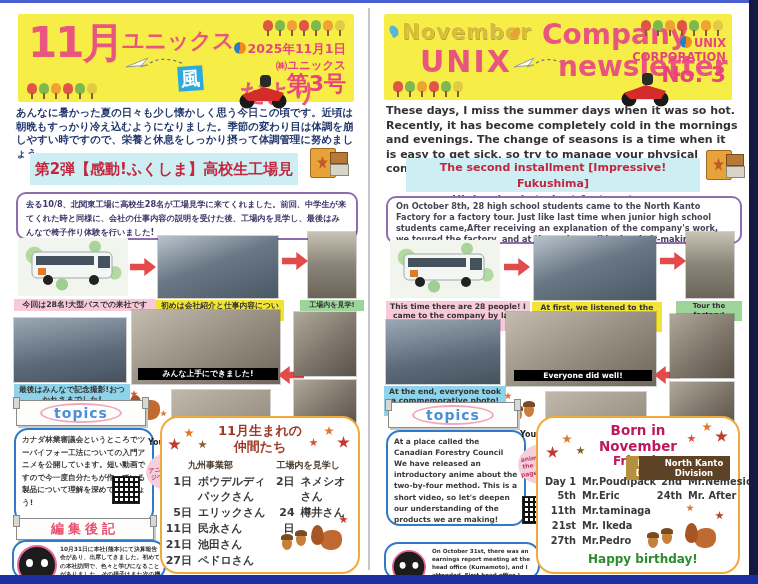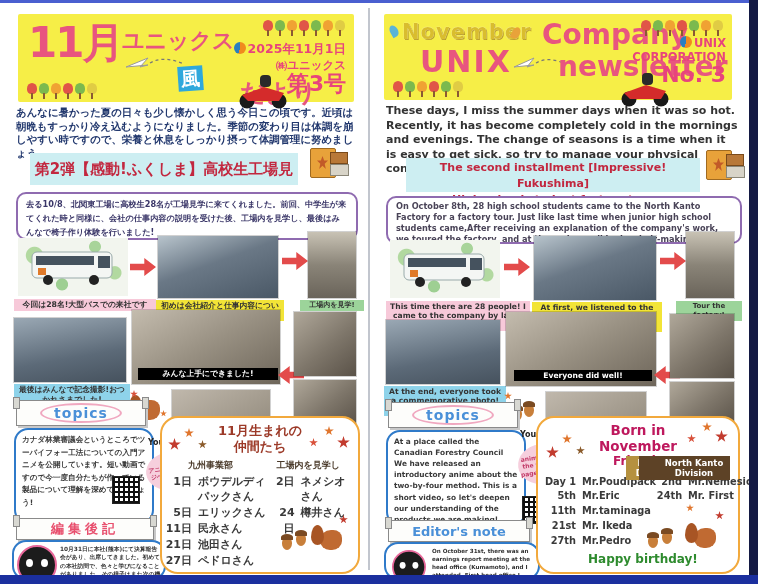--- a/index.html
+++ b/index.html
@@ -347,23 +347,20 @@
       <span class="topics-lbl">topics</span>
     </div>
     <div class="rbox tbodyE" style="left:8px;top:424px;width:124px;height:84px;padding:4px 6px;">At a place called the Canadian Forestry Council We have released an introductory anime about the two-by-four method. This is a short video, so let's deepen our understanding of the products we are making!</div>
     <div class="yt" style="left:142px;top:424px;">
       <span class="yt-you">You</span>
         <span class="yt-tube">Tube</span>
     </div>
     <div class="yt-bubble" style="left:140px;top:438px;width:48px;height:40px;">anime Go to the viewing page Access!</div>
     <div class="qr" style="left:144px;top:490px;"></div>
 
-    <div class="scroll" style="left:10px;top:514px;width:140px;height:20px;">
-      <span class="ed-lblE">Editor's note</span>
-    </div>
     <div class="rbox" style="left:6px;top:536px;width:146px;height:28px;display:flex;padding:3px;align-items:flex-start;">
       <span class="kuma" style="position:relative;flex:0 0 36px;margin-right:3px;transform:scale(.85);"></span>
       <span class="edbody" style="font-size:5.6px;">On October 31st, there was an earnings report meeting at the head office (Kumamoto), and I attended. First head office I learned a lot from the visit. I would like to introduce it again next time! Still, Kumamoto is delicious It was full of food☆</span>
     </div>
 
     <div class="bday" style="left:158px;top:410px;width:200px;height:154px;">
       <span class="leaf l-red" style="left:8px;top:28px;width:13px;height:13px;"></span>
       <span class="leaf l-org" style="left:24px;top:16px;width:10px;height:10px;"></span>
       <span class="leaf l-brn" style="left:38px;top:28px;width:9px;height:9px;"></span>
       <span class="leaf l-red" style="right:10px;top:12px;width:13px;height:13px;"></span>
@@ -399,21 +396,21 @@
               <span>Mr.Pedro</span>
             </div>
         </div>
         <div style="flex:0.85;">
           <div class="bd-row bd-rowE">
               <span class="bd-day" style="flex-basis:26px;">2nd</span>
               <span>Mr.Nemesio</span>
             </div>
           <div class="bd-row bd-rowE">
               <span class="bd-day" style="flex-basis:26px;">24th</span>
-              <span>Mr. First</span>
+              <span>Mr. After</span>
             </div>
         </div>
       </div>
       <div class="acorn" style="right:66px;bottom:28px;"></div>
       <div class="acorn" style="right:80px;bottom:24px;"></div>
       <div class="squirrel" style="right:22px;bottom:24px;"></div>
       <span class="leaf l-red" style="right:14px;bottom:52px;width:9px;height:9px;"></span>
       <span class="leaf l-org" style="right:44px;bottom:60px;width:8px;height:8px;"></span>
       <div class="bd-footE" style="bottom:6px;left:50px;">Happy birthday!</div>
     </div>

